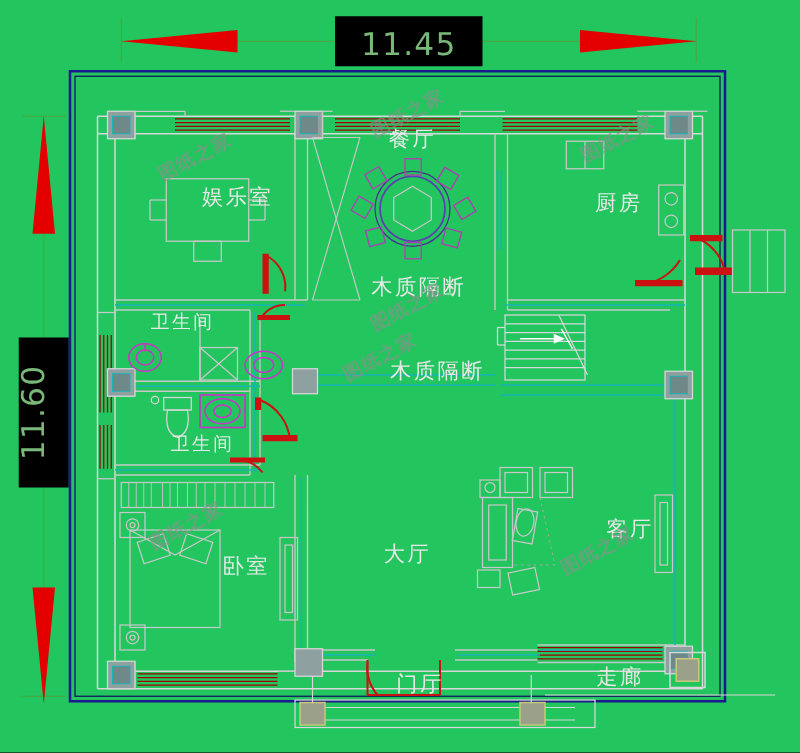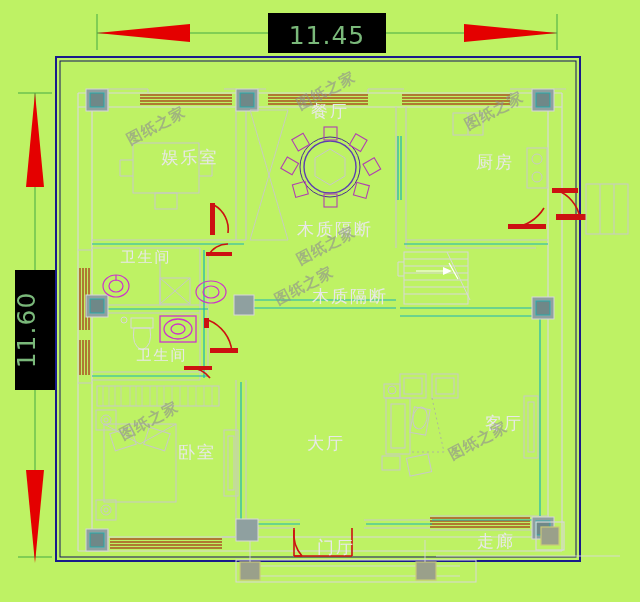--- a/index.html
+++ b/index.html
@@ -1,19 +1,19 @@
 <!DOCTYPE html>
 <html><head>
 <meta charset="utf-8">
 <title>CAD Floor Plan</title>
 <style>
   html,body{margin:0;padding:0;background:#000;}
   body{width:640px;height:602px;overflow:hidden;
        font-family:"DejaVu Sans","Liberation Sans",sans-serif;}
-  #stage{position:relative;width:640px;height:602px;background:#bef264;}
+  #stage{position:relative;width:640px;height:602px;background:#22c55e;}
   #stage svg{position:absolute;left:0;top:0;}
   .dimtext{font-family:"DejaVu Sans","Liberation Sans",sans-serif;
            fill:#7ab87a;font-size:25px;letter-spacing:1px;}
   .roomlabel{font-family:"DejaVu Sans","Liberation Sans",sans-serif;
              fill:#e8e8e8;font-size:17px;letter-spacing:2px;}
   .roomlabel.sm{font-size:15px;}
   .wm{font-family:"DejaVu Sans","Liberation Sans",sans-serif;
       fill:#8f8f8f;font-size:15px;font-weight:bold;letter-spacing:1px;opacity:.62;}
 </style>
 </head>

